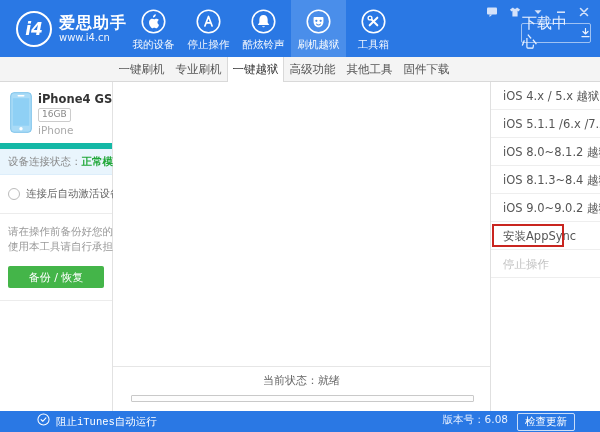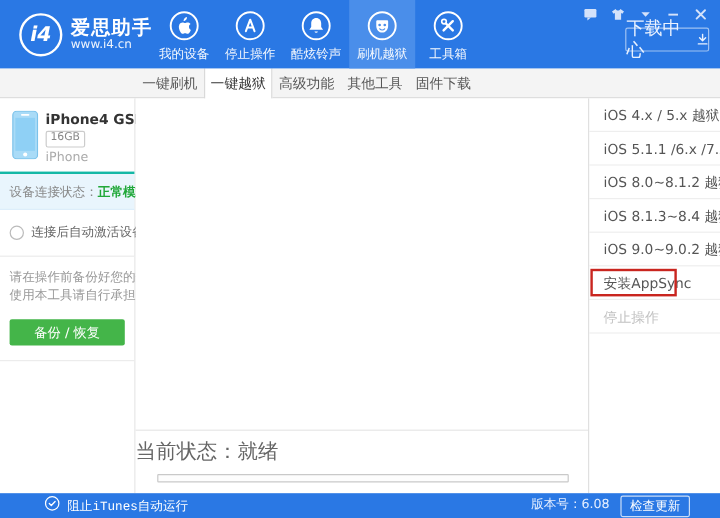--- a/index.html
+++ b/index.html
@@ -64,42 +64,42 @@
   .sidebar { width:113px; border-right:1px solid #e2e2e2; background:#fff; display:flex; flex-direction:column; }
   .device { display:flex; padding:10px 6px 10px 10px; height:61px; }
   .device-info { margin-left:6px; line-height:1.25; }
   .device-name { font-size:11.5px; font-weight:bold; color:#333; white-space:nowrap; }
   .device-cap {
     display:inline-block; font-size:9px; color:#888; border:1px solid #ccc;
     border-radius:2px; padding:0 3px; margin:2px 0;
   }
   .device-model { font-size:10.5px; color:#aaa; }
   .conn-status {
-    height:32px; background:#e9f5fd; border-top:2px solid #14b8a6; border-bottom:1px solid #ddeefb;
+    height:32px; background:#e9f5fd; border-top:6px solid #14b8a6; border-bottom:1px solid #ddeefb;
     font-size:10.5px; color:#888; display:flex; align-items:center; padding-left:8px; white-space:nowrap;
   }
   .conn-status b { color:#21a839; font-weight:bold; }
   .auto-activate {
     padding:12px 0 12px 8px; display:flex; align-items:center; gap:6px;
     border-bottom:1px solid #ececec; cursor:pointer;
   }
   .radio { width:12px; height:12px; border:1px solid #bbb; border-radius:50%; background:#fff; flex-shrink:0; }
   .auto-label { font-size:10.5px; color:#666; white-space:nowrap; }
   .warning { padding:10px 8px 6px 8px; font-size:10.5px; color:#999; line-height:15px; white-space:nowrap; }
   .backup-btn {
     margin:6px 8px 12px 8px; height:22px; background:#44b549; border-radius:2px;
     color:#fff; font-size:11px; display:flex; align-items:center; justify-content:center; cursor:pointer;
   }
   .sidebar-rest { border-top:1px solid #ececec; flex:1; }
 
   
   .main { flex:1; background:#fff; display:flex; flex-direction:column; }
   .main-empty { flex:1; }
   .status-block { border-top:1px solid #e6e6e6; padding-top:6px; }
-  .status-line { text-align:left; font-size:17px; color:#666; }
+  .status-line { text-align:center; font-size:11px; color:#666; }
   .progress-wrap { margin:7px 16px 9px 18px; }
   .progress-bar { height:7px; border:1px solid #c9c9c9; border-radius:1px; background:#fdfdfd; position:relative; overflow:hidden; }
   .progress-fill { position:absolute; left:0; top:0; bottom:0; background:#44b549; }
 
   
   .right-panel { width:110px; border-left:1px solid #e0e0e0; background:#fff; }
   .rp-item {
     height:28px; line-height:28px; padding-left:12px; font-size:11.5px; color:#555;
     border-bottom:1px solid #eeeeee; cursor:pointer; position:relative; white-space:nowrap;
   }
@@ -224,20 +224,21 @@
       <span>
         <svg width="9" height="10" viewBox="0 0 10 11">
             <path d="M5 0.5 v5.5 M2.2 3.8 L5 6.6 L7.8 3.8 M1 9.5 h8" fill="none" stroke="#eaf2ff" stroke-width="1.3" stroke-linecap="round" stroke-linejoin="round"></path>
           </svg>
       </span>
     </div>
   </div>
 
   <div class="tabbar">
     <div class="tab">一键刷机</div>
+    <div class="tab">专业刷机</div>
     <div class="tab active">一键越狱</div>
     <div class="tab">高级功能</div>
     <div class="tab">其他工具</div>
     <div class="tab">固件下载</div>
   </div>
 
   <div class="content">
 
     <div class="sidebar">
       <div class="device">

